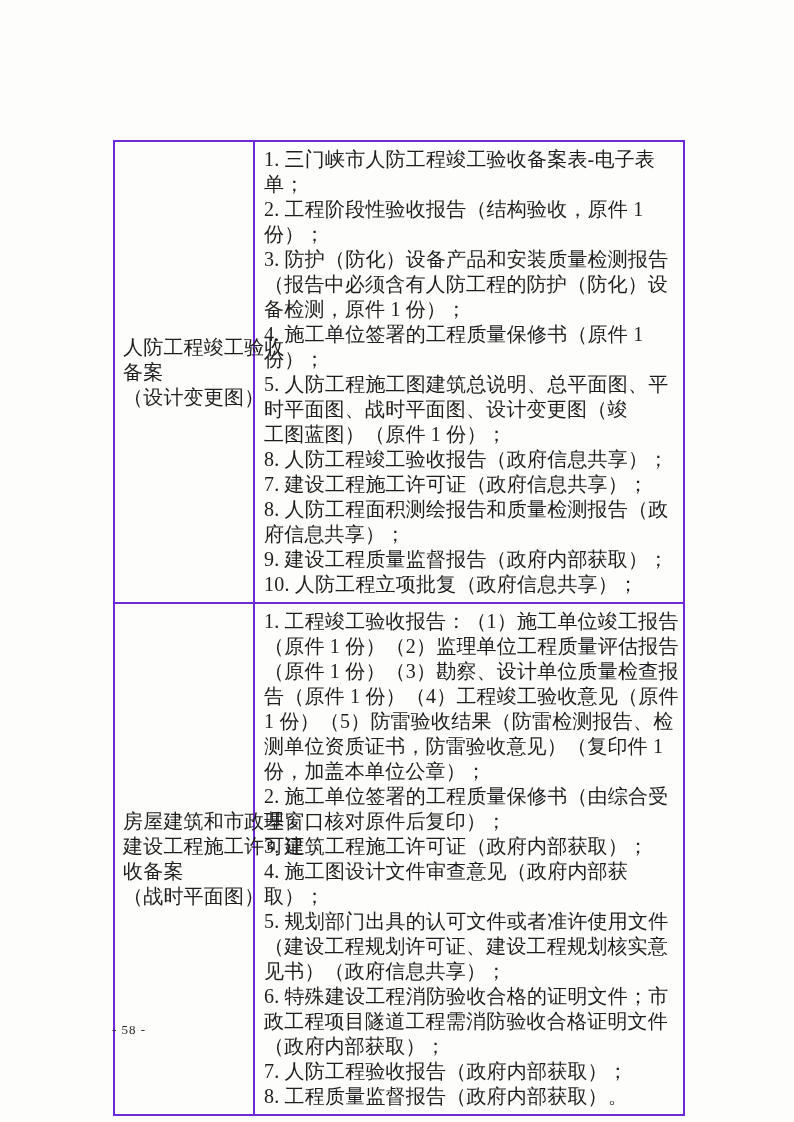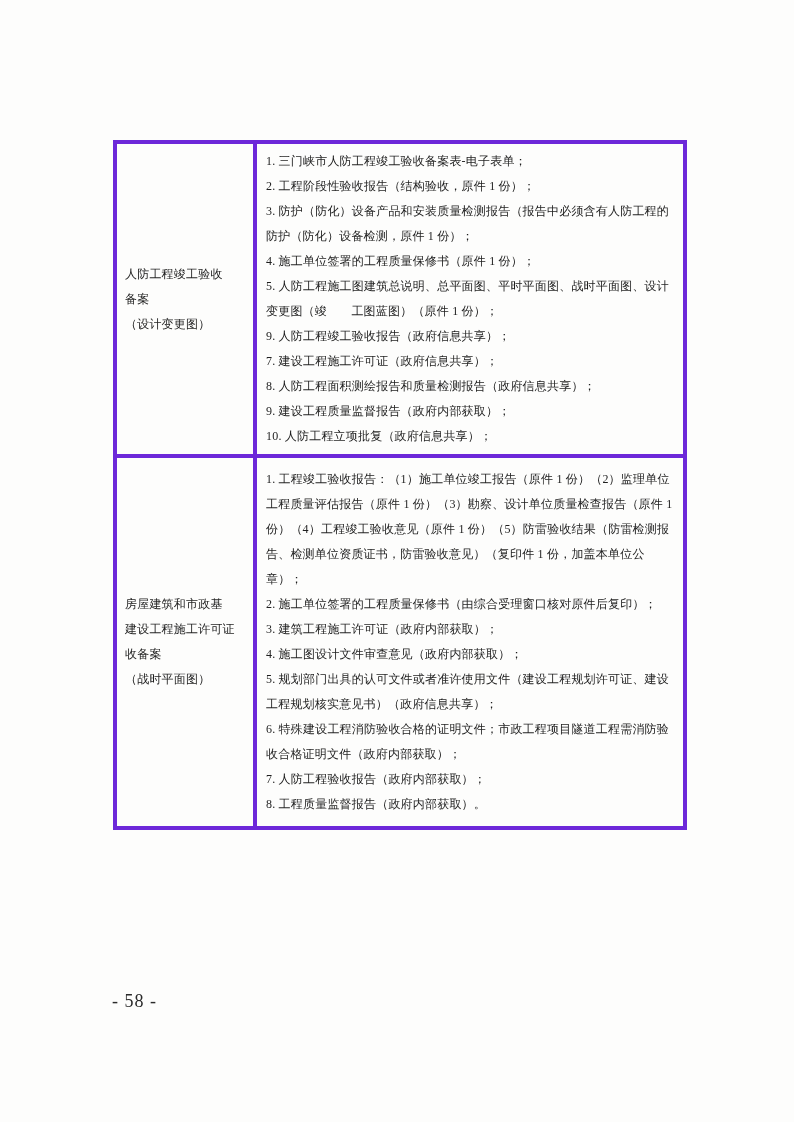--- a/index.html
+++ b/index.html
@@ -14,41 +14,41 @@
   }
   .doc-table {
     position: absolute;
     left: 113px;
     top: 140px;
     width: 570px;
     border-collapse: collapse;
     table-layout: fixed;
   }
   .doc-table td {
-    border: 4px solid #6d28d9;
+    border: 2px solid #6d28d9;
     vertical-align: middle;
-    font-size: 12px;
+    font-size: 20px;
     line-height: 25px;
     letter-spacing: 0.2px;
   }
   .col-cat   { width: 140px; }
   .col-items { width: 430px; }
   .cat-cell   { padding: 4px 14px 4px 8px; }
   .items-cell { padding: 5px 4px 5px 9px; }
   .r0 { height: 304px; }
   .r1 { height: 73px; }
   .r2 { height: 372px; }
   .r3 { height: 80px; }
   .cat-line { white-space: nowrap; }
   .item { margin: 0; }
   .page-number {
     position: absolute;
     left: 112px;
-    top: 991px;
-    font-size: 18px;
+    top: 1022px;
+    font-size: 13px;
     letter-spacing: 1px;
     color: #2a2a2a;
   }
 </style>
 </head>
 <body>
 
 <div class="page">
 
   <table class="doc-table">
@@ -63,21 +63,21 @@
           <div class="cat-line">人防工程竣工验收</div>
           <div class="cat-line">备案</div>
           <div class="cat-line">（设计变更图）</div>
         </td>
         <td class="items-cell">
           <div class="item">1. 三门峡市人防工程竣工验收备案表-电子表单；</div>
           <div class="item">2. 工程阶段性验收报告（结构验收，原件 1 份）；</div>
           <div class="item">3. 防护（防化）设备产品和安装质量检测报告（报告中必须含有人防工程的防护（防化）设备检测，原件 1 份）；</div>
           <div class="item">4. 施工单位签署的工程质量保修书（原件 1 份）；</div>
           <div class="item">5. 人防工程施工图建筑总说明、总平面图、平时平面图、战时平面图、设计变更图（竣　　工图蓝图）（原件 1 份）；</div>
-          <div class="item">9. 人防工程竣工验收报告（政府信息共享）；</div>
+          <div class="item">8. 人防工程竣工验收报告（政府信息共享）；</div>
           <div class="item">7. 建设工程施工许可证（政府信息共享）；</div>
           <div class="item">8. 人防工程面积测绘报告和质量检测报告（政府信息共享）；</div>
           <div class="item">9. 建设工程质量监督报告（政府内部获取）；</div>
           <div class="item">10. 人防工程立项批复（政府信息共享）；</div>
         </td>
       </tr>
 
 
       <tr class="r2">
         <td class="cat-cell">

